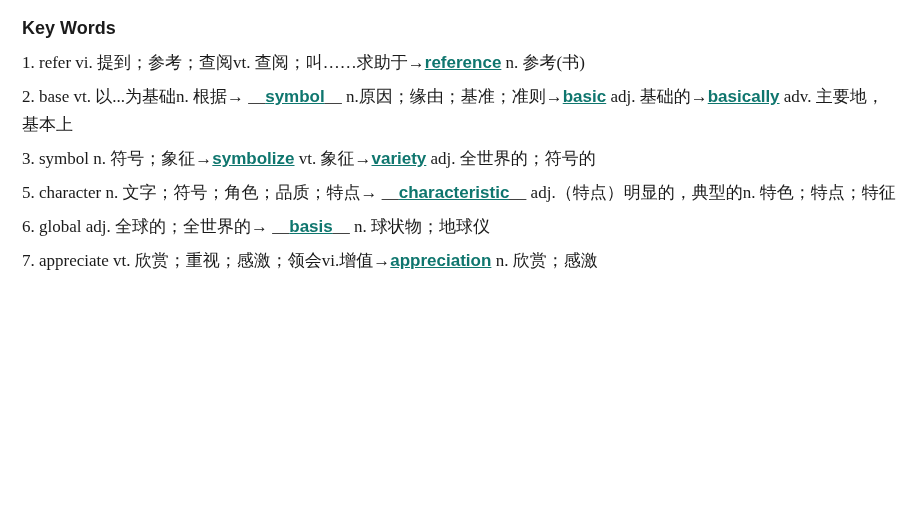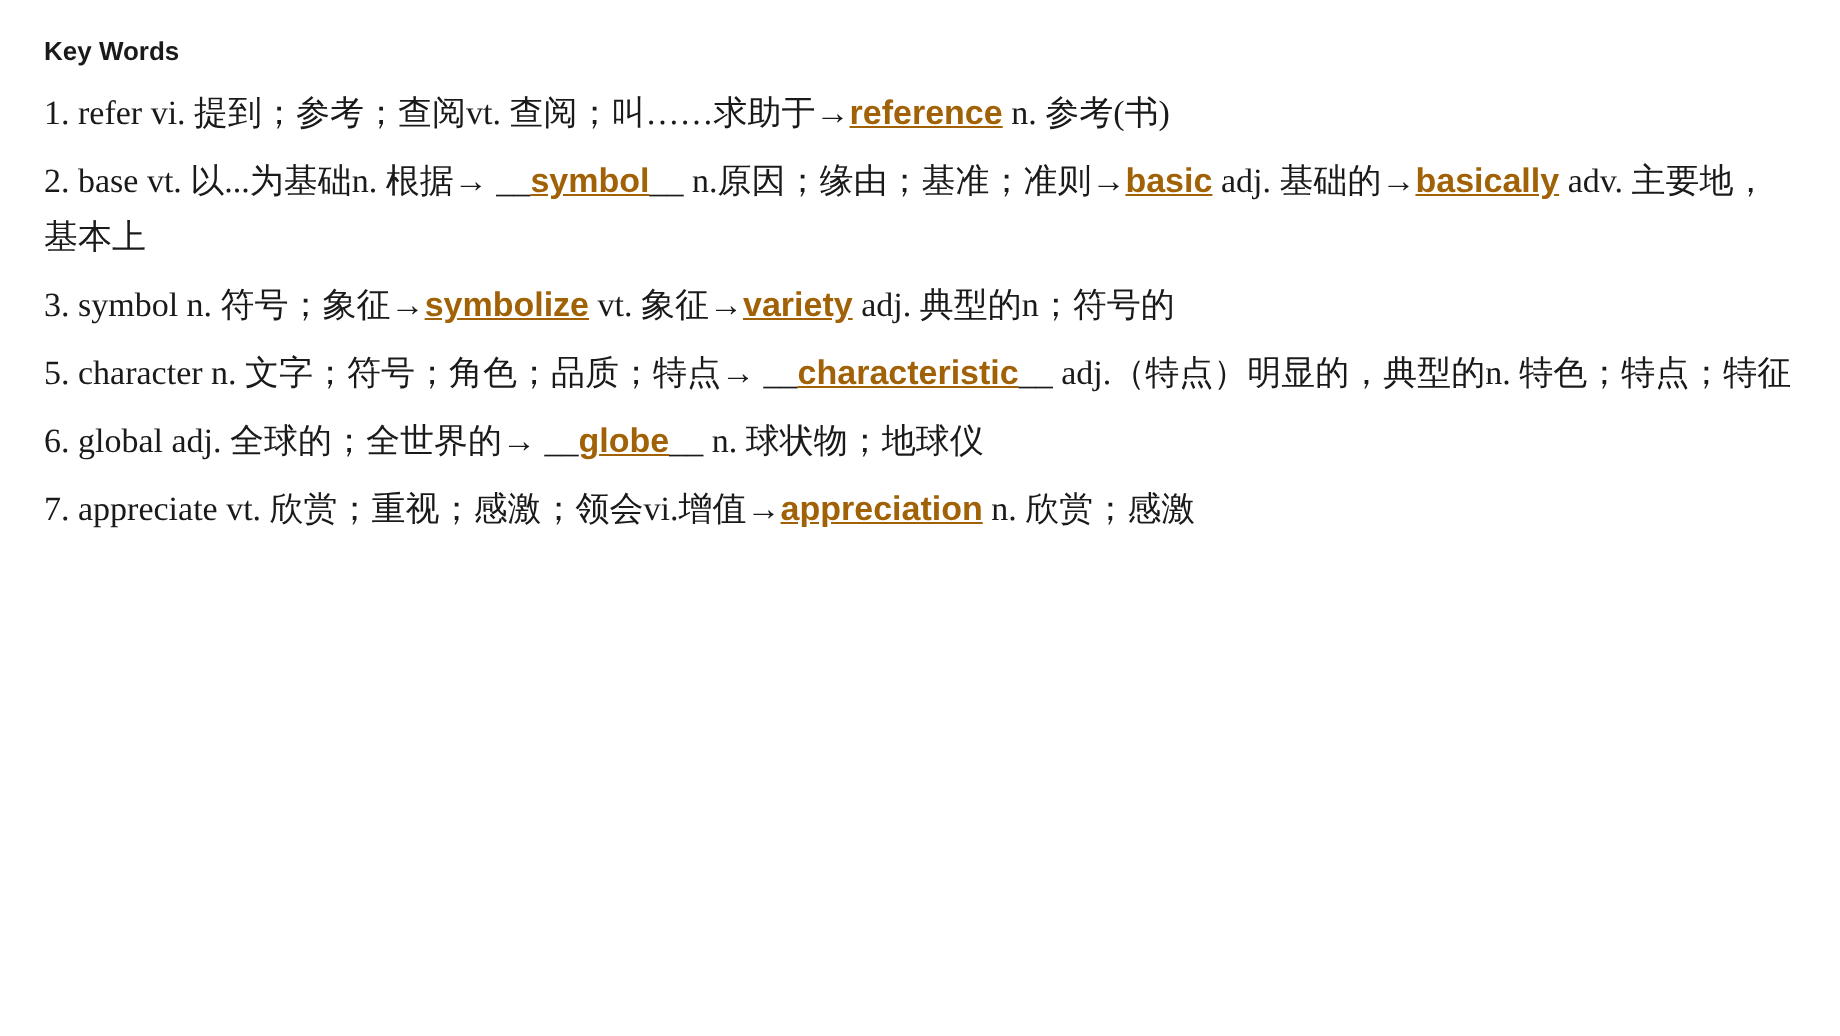--- a/index.html
+++ b/index.html
@@ -11,58 +11,58 @@
       background: #fff;
       font-family: "SimSun", "宋体", "Times New Roman", serif;
       font-size: 17px;
       color: #1a1a1a;
       padding: 18px 22px;
       width: 920px;
       min-height: 518px;
     }
     .title {
       font-weight: bold;
-      font-size: 13px;
+      font-size: 18px;
       margin-bottom: 10px;
       font-family: Arial, "SimHei", sans-serif;
     }
     .entry {
       margin-bottom: 6px;
       line-height: 1.65;
     }
     .underlined {
-      color: #a16207;
+      color: #0f766e;
       font-weight: bold;
       text-decoration: underline;
       font-family: Arial, serif;
     }
   </style>
 </head>
 <body>
 
 <div>
   <div class="title">Key Words</div>
 
   <div class="entry">
     <span>1. refer vi. 提到；参考；查阅vt. 查阅；叫……求助于→</span><span class="underlined">reference</span><span>  n. 参考(书)</span>
   </div>
 
   <div class="entry">
     <span>2. base vt. 以...为基础n. 根据→  __</span><span class="underlined">symbol</span><span>__ n.原因；缘由；基准；准则→</span><span class="underlined">basic</span><span>  adj. 基础的→</span><span class="underlined">basically</span><span> adv. 主要地，基本上</span>
   </div>
 
   <div class="entry">
-    <span>3. symbol n. 符号；象征→</span><span class="underlined">symbolize</span><span> vt. 象征→</span><span class="underlined">variety</span><span> adj. 典型的n；符号的</span>
+    <span>3. symbol n. 符号；象征→</span><span class="underlined">symbolize</span><span> vt. 象征→</span><span class="underlined">variety</span><span> adj. 全世界的；符号的</span>
   </div>
 
 
   <div class="entry">
     <span>5. character n. 文字；符号；角色；品质；特点→ __</span><span class="underlined">characteristic</span><span>__ adj.（特点）明显的，典型的n. 特色；特点；特征</span>
   </div>
 
   <div class="entry">
-    <span>6. global adj. 全球的；全世界的→ __</span><span class="underlined">globe</span><span>__ n. 球状物；地球仪</span>
+    <span>6. global adj. 全球的；全世界的→ __</span><span class="underlined">basis</span><span>__ n. 球状物；地球仪</span>
   </div>
 
   <div class="entry">
     <span>7. appreciate vt. 欣赏；重视；感激；领会vi.增值→</span><span class="underlined">appreciation</span><span> n. 欣赏；感激</span>
   </div>
 </div>
 
 </body></html>

